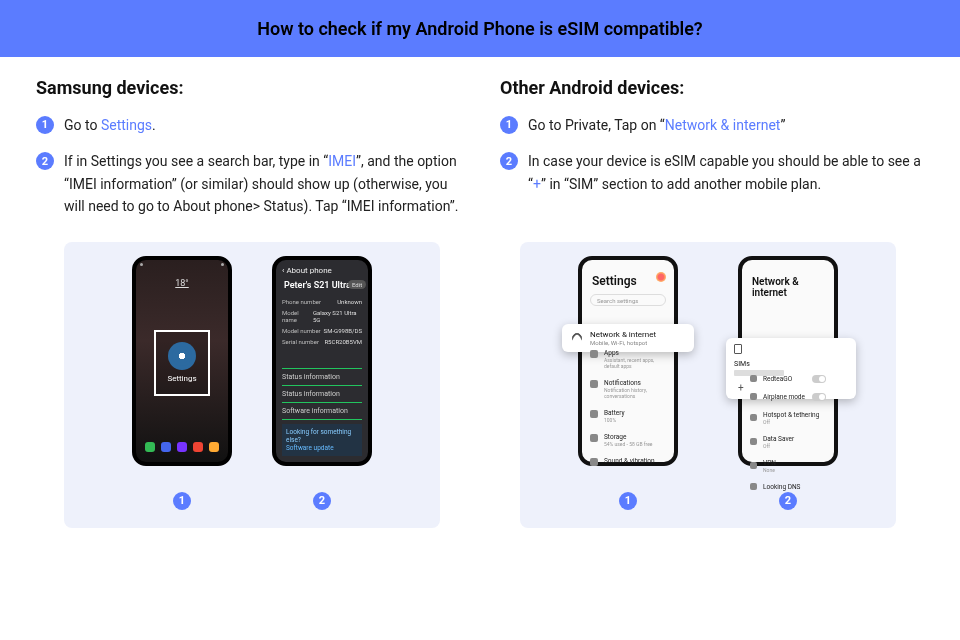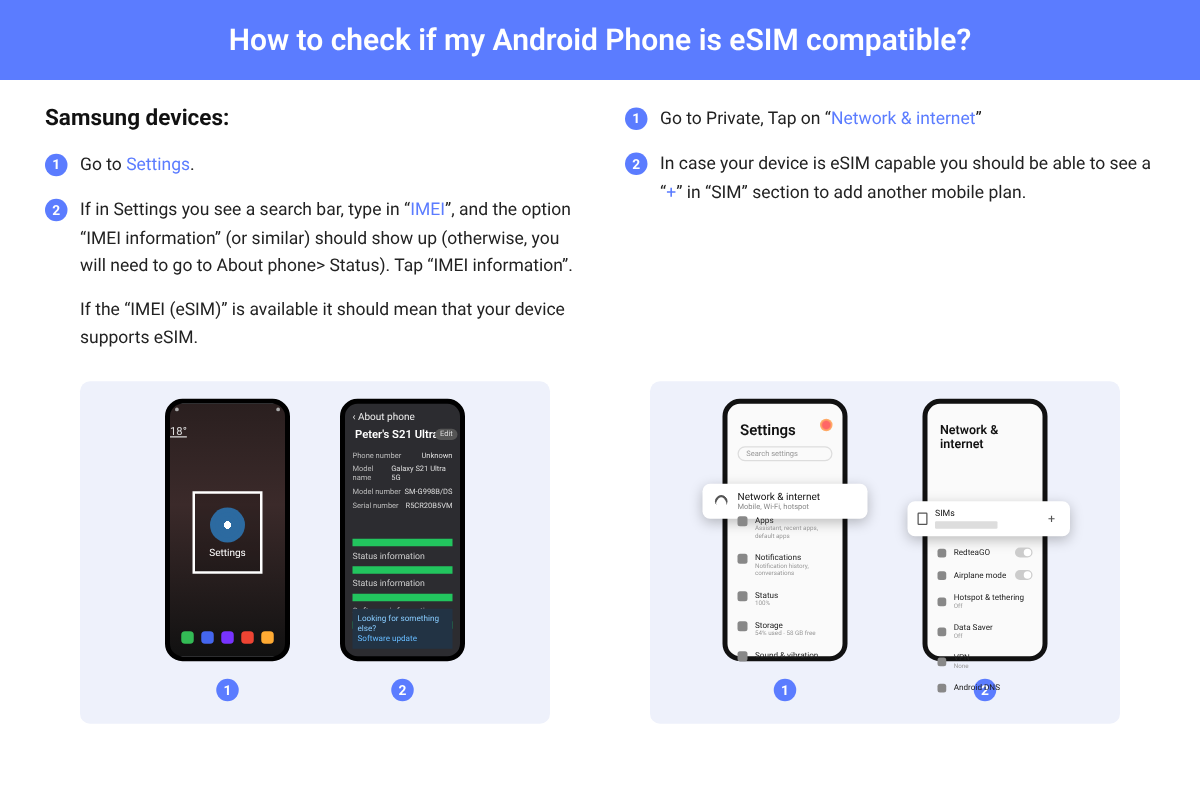--- a/index.html
+++ b/index.html
@@ -5,24 +5,24 @@
   * { box-sizing: border-box; margin: 0; padding: 0; }
   body {
     font-family: -apple-system, BlinkMacSystemFont, "Segoe UI", Roboto, sans-serif;
     background: #fff;
     width: 960px;
     height: 640px;
     overflow: hidden;
   }
   .header {
     background: #5b7cff;
-    color: #ffffff;
+    color: #000000;
     text-align: center;
     padding: 18px 0;
-    font-size: 24px;
+    font-size: 18px;
     font-weight: 600;
   }
   .columns {
     display: flex;
     padding: 20px 36px 0 36px;
     gap: 40px;
   }
   .col { flex: 1; }
   .col-title {
     font-size: 18px;
@@ -63,21 +63,21 @@
     display: flex;
     justify-content: center;
     gap: 60px;
   }
   .galwrap { display: flex; gap: 40px; }
   .gallery.right .galwrap { gap: 60px; }
   .shot {
     display: flex;
     flex-direction: column;
     align-items: center;
-    gap: 14px;
+    gap: 26px;
   }
   .phone {
     width: 100px;
     height: 210px;
     border-radius: 14px;
     position: relative;
     overflow: visible;
   }
   .phone.dark {
     background: linear-gradient(180deg, #2a1f1f 0%, #3b2a2a 40%, #111 100%);
@@ -99,21 +99,21 @@
     color: #fff;
     font-size: 11px;
     font-weight: 700;
     display: flex;
     align-items: center;
     justify-content: center;
   }
   
   .sbar { position:absolute; top:3px; left:4px; right:4px; height:6px; display:flex; justify-content:space-between; }
   .sbar span { width:3px; height:3px; background:#aaa; border-radius:50%; }
-  .weather { position:absolute; top:18px; left:0; right:0; color:#ddd; font-size:9px;text-decoration:underline; }
+  .weather { position:absolute; top:18px; left:0; right:0; text-align:center; color:#ddd; font-size:9px;text-decoration:underline; }
   .gearbox {
     position:absolute; top:70px; left:50%; transform:translateX(-50%);
     width:56px; height:66px; border:2px solid #fff; background:rgba(0,0,0,.15);
     display:flex; flex-direction:column; align-items:center; justify-content:center; gap:4px;
   }
   .gear {
     width:28px; height:28px; border-radius:50%; background:#2c6aa0;
     display:flex; align-items:center; justify-content:center;
   }
   .gear::before {
@@ -137,21 +137,21 @@
   .ap-row { display:flex; justify-content:space-between; font-size:6px; color:#bbb; padding:2px 0; }
   .ap-row .v { color:#ddd; }
   .imei-call {
     position:absolute; top:86px; left:-22px; right:-22px;
     background:#fff; color:#111; font-size:8px; padding:5px 8px;
     display:flex; justify-content:space-between; align-items:center;
     box-shadow:0 2px 6px rgba(0,0,0,.3); border-radius:2px;
   }
   .imei-call .mask { background:#ccc; width:40px; height:8px; border-radius:1px; }
   .ap-list { position:absolute; top:108px; left:6px; right:6px; }
-  .ap-it { color:#ccc; font-size:7px; padding:4px 0; border-top:6px solid #22c55e; }
+  .ap-it { color:#ccc; font-size:7px; padding:4px 0; border-top:1px solid #22c55e; }
   .ap-foot { position:absolute; bottom:6px; left:6px; right:6px; background:#234; color:#8cf; font-size:6.5px; padding:4px; border-radius:0; }
   .ap-foot .s { color:#6bf; }
   
   .set-title { position:absolute; top:14px; left:10px; font-size:12px; font-weight:600; color:#111; }
   .set-search { position:absolute; top:34px; left:8px; right:8px; height:12px; border:1px solid #ddd; border-radius:7px; font-size:6px; color:#999; padding:0 6px; line-height:12px; }
   .set-gear { position:absolute; top:12px; right:8px; width:10px; height:10px; border-radius:50%; background:radial-gradient(circle,#f66 40%,#fa6 60%); }
   .set-list { position:absolute; top:54px; left:8px; right:8px; }
   .set-it { display:flex; gap:6px; font-size:6.5px; color:#222; padding:5px 0; }
   .set-it .ic { width:8px; height:8px; border-radius:2px; background:#888; flex-shrink:0; margin-top:1px; }
   .set-it .t { display:flex; flex-direction:column; }
@@ -169,21 +169,21 @@
   .ni-title { position:absolute; top:16px; left:10px; font-size:10px; font-weight:600; color:#111; }
   .ni-list { position:absolute; top:36px; left:8px; right:8px; }
   .ni-it { display:flex; gap:6px; font-size:6.5px; color:#222; padding:5px 0; align-items:center; }
   .ni-it .ic { width:7px; height:7px; border-radius:2px; background:#888; flex-shrink:0; }
   .ni-it .t .sub { color:#999; font-size:5px; }
   .ni-it .tog { margin-left:auto; width:14px; height:8px; border-radius:4px; background:#ccc; position:relative; }
   .ni-it .tog::after { content:""; position:absolute; right:1px; top:1px; width:6px; height:6px; border-radius:50%; background:#fff; }
   .sim-call {
     position:absolute; top:78px; left:-16px; right:-22px; background:#fff;
     box-shadow:0 3px 10px rgba(0,0,0,.25); border-radius:6px; padding:6px 8px;
-    display:flex; align-items:center; gap:6px;
+    display:flex; gap:6px;flex-direction:column;
   }
   .sim-call .sim { width:8px; height:10px; border:1px solid #555; border-radius:1px; }
   .sim-call .tx { font-size:7px; color:#111; flex:1; }
   .sim-call .tx .bar { width:50px; height:6px; background:#ddd; border-radius:1px; margin-top:2px; }
   .sim-call .plus { font-size:10px; color:#555; padding:0 4px; }
   .row2 { display:flex; gap:16px; margin:0 32px; }
   .row2 > div { flex:1; }
 </style>
 </head>
 <body>
@@ -201,26 +201,26 @@
       <div class="num">1</div>
       <div class="body">
         <span>Go to </span><span class="hl">Settings</span><span>.</span>
       </div>
     </div>
 
     <div class="step">
       <div class="num">2</div>
       <div class="body">
         <span>If in Settings you see a search bar, type in “</span><span class="hl">IMEI</span><span>”, and the option “IMEI information” (or similar) should show up (otherwise, you will need to go to About phone&gt; Status). Tap “IMEI information”.</span>
-        <div class="extra">If the “IMEI (eSIM)” is available it should mean that your device supports eSIM.</div>
       </div>
     </div>
   </div>
 
   <div class="col">
+    <div class="col-title">Other Android devices:</div>
 
     <div class="step">
       <div class="num">1</div>
       <div class="body">
         <span>Go to Private, Tap on “</span><span class="hl">Network &amp; internet</span><span>”</span>
       </div>
     </div>
 
     <div class="step">
       <div class="num">2</div>
@@ -321,21 +321,21 @@
             <div class="set-it">
                 <div class="ic"></div>
                 <div class="t">
                   <div>Notifications</div>
                   <div class="sub">Notification history, conversations</div>
                 </div>
               </div>
             <div class="set-it">
                 <div class="ic"></div>
                 <div class="t">
-                  <div>Status</div>
+                  <div>Battery</div>
                   <div class="sub">100%</div>
                 </div>
               </div>
             <div class="set-it">
                 <div class="ic"></div>
                 <div class="t">
                   <div>Storage</div>
                   <div class="sub">54% used - 58 GB free</div>
                 </div>
               </div>
@@ -393,21 +393,21 @@
             <div class="ni-it">
                 <div class="ic"></div>
                 <div class="t">
                   <div>VPN</div>
                   <div class="sub">None</div>
                 </div>
               </div>
             <div class="ni-it">
                 <div class="ic"></div>
                 <div class="t">
-                  <div>Android DNS</div>
+                  <div>Looking DNS</div>
                 </div>
               </div>
           </div>
         </div>
         <div class="badge">2</div>
       </div>
     </div>
   </div>
 </div>
 

